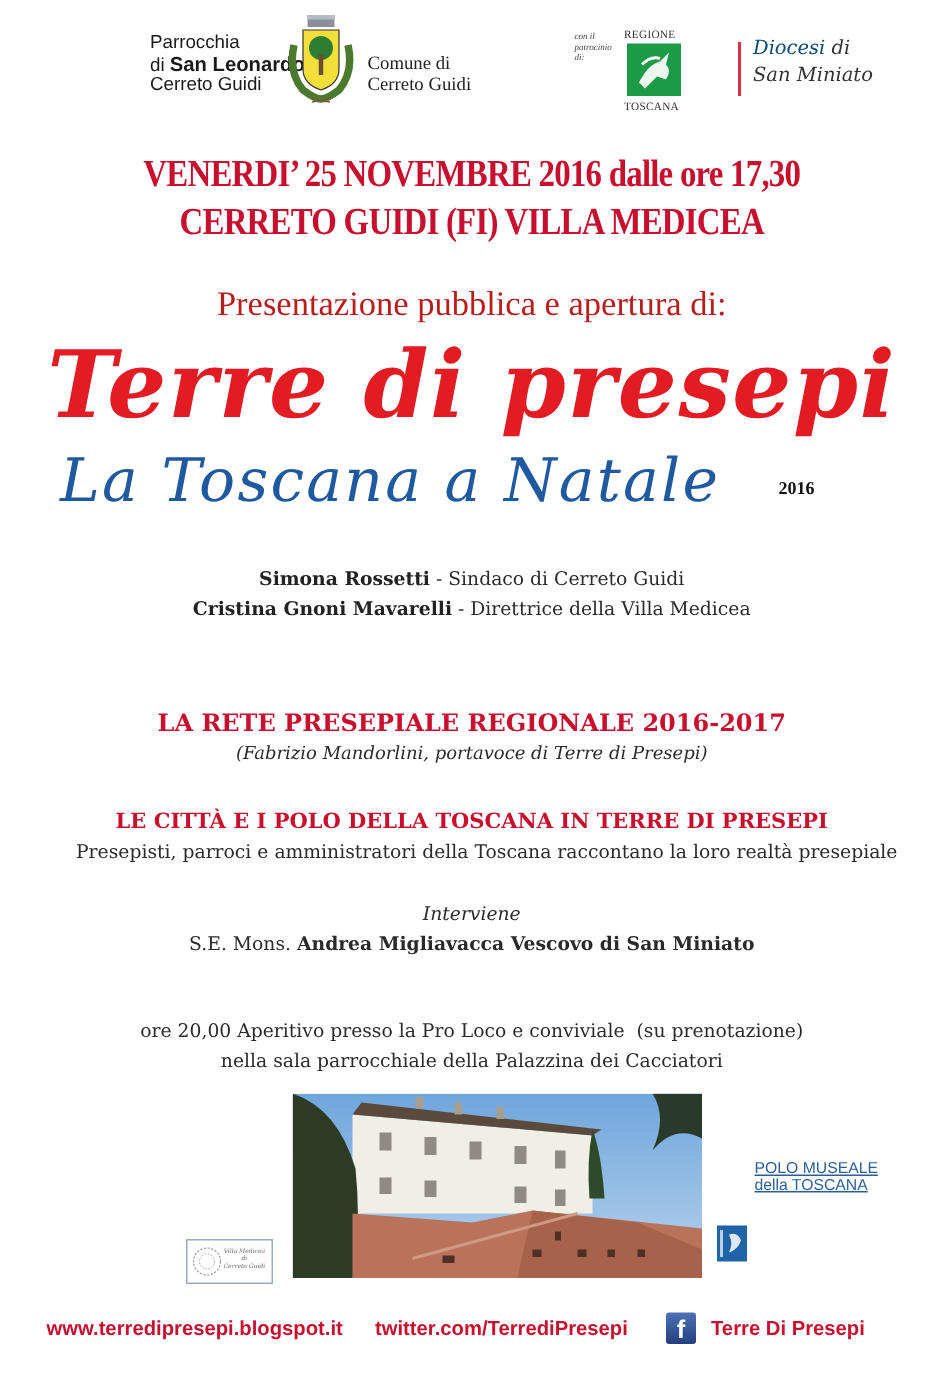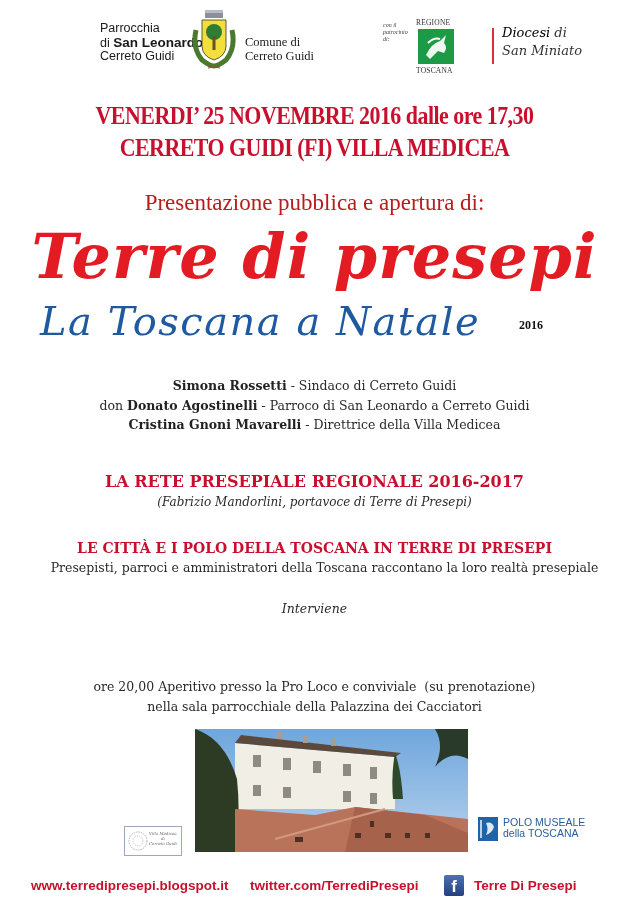--- a/index.html
+++ b/index.html
@@ -9,21 +9,21 @@
   
   .parrocchia { left:100px; top:22px; font-family:"Liberation Sans", sans-serif; font-size:12.5px; line-height:13.5px; color:#1a1a1a; }
   .parrocchia b { font-weight:bold; font-size:13.5px; }
   .crest { left:190px; top:8px; width:48px; height:62px; }
   .comune { left:245px; top:35px; font-family:"Liberation Serif", serif; font-size:12.5px; line-height:14px; color:#222; }
   .patrocinio { left:383px; top:22px; font-family:"Liberation Serif", serif; font-style:italic; font-size:6px; line-height:7px; color:#444; }
   .regione-wrap { left:416px; top:18px; width:40px; font-family:"Liberation Serif", serif; font-size:7.5px; color:#333; letter-spacing:0.2px; }
   .regione-box { width:36px; height:35px; background:#1c9a45; margin:2px auto; position:relative; }
   .diocesi-bar { left:492px; top:28px; width:1.5px; height:36px; background:#d8323e; }
   .diocesi { left:502px; top:24px; font-family:"DejaVu Serif", serif; font-style:italic; font-size:13px; line-height:18px; color:#333; }
-  .diocesi .red { color:#000000; }
+  .diocesi .red { color:#0c4a6e; }
 
   
   .date-block { left:0; width:629px; top:100px; text-align:center; font-family:"Liberation Serif", serif; font-weight:bold; color:#c8102e; font-size:25.5px; line-height:32px; letter-spacing:-0.6px; transform:scaleX(0.86); transform-origin:center; }
   .presentazione { left:0; width:629px; top:190px; text-align:center; font-family:"Liberation Serif", serif; font-size:23px; color:#b91c1c; }
 
   
   .title-main { left:0; width:629px; top:218px; text-align:center; font-family:"DejaVu Serif", serif; font-style:italic; font-weight:bold; font-size:62px; line-height:78px; color:#e31b23; letter-spacing:1px; }
   .title-sub { left:40px; top:296px; font-family:"DejaVu Serif", serif; font-style:italic; font-size:40px; line-height:50px; color:#1f5aa0; letter-spacing:1.5px; }
   .title-year { left:519px; top:318px; font-family:"Liberation Serif", serif; font-weight:bold; font-size:12px; color:#111; }
 
@@ -38,21 +38,21 @@
   .block3 { top:538px; line-height:20px; }
   .block3 .desc { font-size:12.5px;margin-left:20px; }
   .block4 { top:599px; font-size:12.5px; line-height:20px; }
   .block5 { top:677px; font-size:12.5px; line-height:20px; }
 
   
   .photo { left:195px; top:729px; width:273px; height:123px; overflow:hidden; }
   .villa-logo { left:124px; top:826px; width:56px; height:28px; border:1px solid #9aa9bd; background:#fff; }
   .villa-logo-text { position:absolute; left:24px; top:4px; font-family:"DejaVu Serif", serif; font-style:italic; font-size:4px; line-height:5px; color:#666; text-align:center; }
   .polo-icon { left:478px; top:817px; width:20px; height:24px; background:#1f63a8; }
-  .polo-text { left:503px; top:817px; font-family:"Liberation Sans", sans-serif; font-size:10.5px; line-height:11px; color:#2a5d99; }
+  .polo-text { left:503px; top:774px; font-family:"Liberation Sans", sans-serif; font-size:10.5px; line-height:11px; color:#2a5d99;text-decoration:underline; }
 
   
   .footer { left:0; top:878px; width:629px; font-family:"Liberation Sans", sans-serif; font-weight:bold; font-size:13.5px; color:#c8102e; }
   .footer-site { position:absolute; left:31px; top:0; }
   .footer-tw { position:absolute; left:250px; top:0; }
   .fb-icon { position:absolute; left:444px; top:-3px; width:20px; height:21px; background:linear-gradient(#4d72b5,#243f7f); border-radius:2px; color:#fff; font-family:"Liberation Sans", sans-serif; font-weight:bold; font-size:17px; text-align:center; line-height:24px; overflow:hidden; }
   .footer-fb { position:absolute; left:474px; top:0; }
 </style>
 </head>
 <body>
@@ -110,36 +110,36 @@
 </div>
 
 <div class="abs presentazione">Presentazione pubblica e apertura di:</div>
 
 <div class="abs title-main">Terre di presepi</div>
 <div class="abs title-sub">La Toscana a Natale</div>
 <div class="abs title-year">2016</div>
 
 <div class="abs center saluti">
   <div><span></span><b>Simona Rossetti</b><span> - Sindaco di Cerreto Guidi</span></div>
-  <div><span>don </span><b>Donato Agostinelli</b><span> - Parroco di San Leonardo a Cerreto Guidi</span></div>
   <div><span></span><b>Cristina Gnoni Mavarelli</b><span> - Direttrice della Villa Medicea</span></div>
 </div>
 
 <div class="abs center block2">
   <div class="red-head">LA RETE PRESEPIALE REGIONALE 2016-2017</div>
   <div class="sub-ital">(Fabrizio Mandorlini, portavoce di Terre di Presepi)</div>
 </div>
 
 <div class="abs center block3">
   <div class="red-head" style="font-size:14px">LE CITTÀ E I POLO DELLA TOSCANA IN TERRE DI PRESEPI</div>
   <div class="desc">Presepisti, parroci e amministratori della Toscana raccontano la loro realtà presepiale</div>
 </div>
 
 <div class="abs center block4">
   <div><i>Interviene</i></div>
+  <div><span>S.E. Mons. </span><b>Andrea Migliavacca Vescovo di San Miniato</b></div>
 </div>
 
 <div class="abs center block5">
   <div style="white-space:pre">ore 20,00 Aperitivo presso la Pro Loco e conviviale  (su prenotazione)</div>
   <div>nella sala parrocchiale della Palazzina dei Cacciatori</div>
 </div>
 
 <div class="abs villa-logo">
   <svg width="22" height="24" viewBox="0 0 22 24" style="position:absolute;left:2px;top:2px">
     <circle cx="11" cy="12" r="9" fill="none" stroke="#9aa0aa" stroke-width="0.8" stroke-dasharray="1.5 1"></circle>

